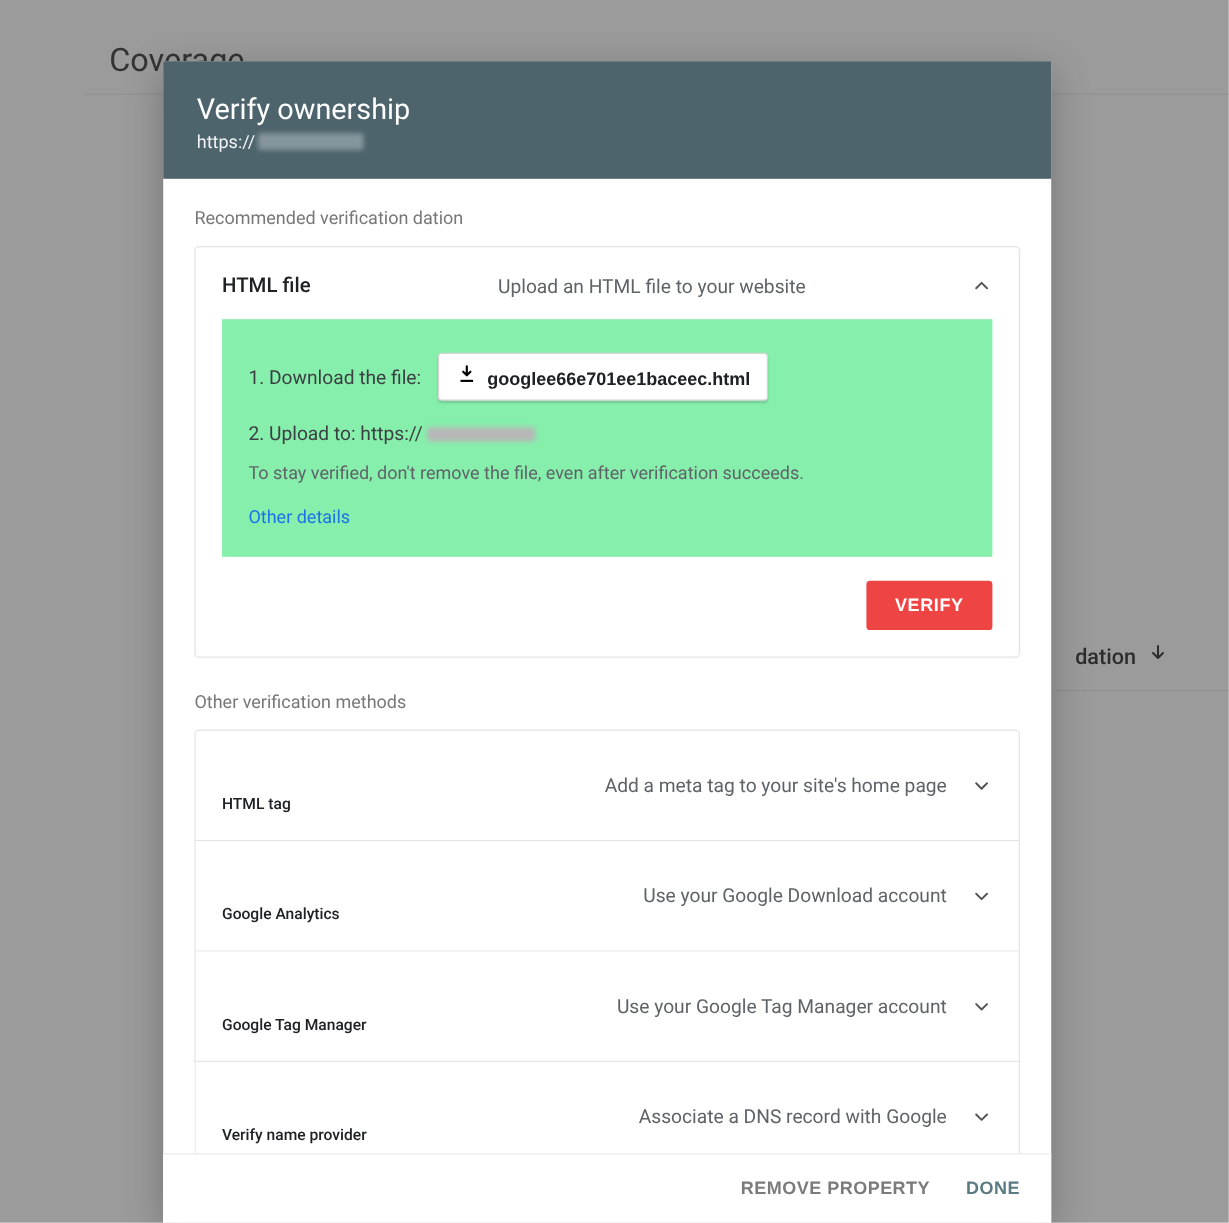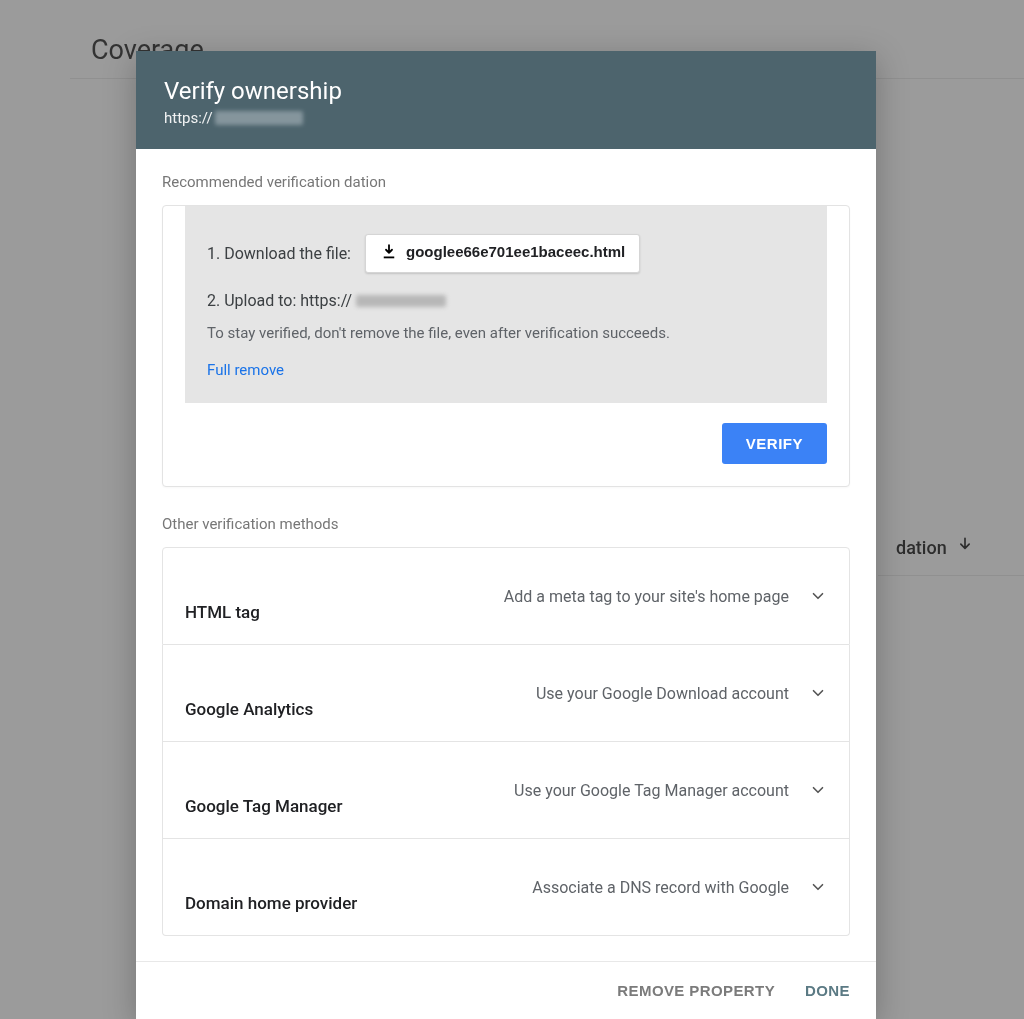--- a/index.html
+++ b/index.html
@@ -110,47 +110,47 @@
     font-size: 16px;
     color: #5f6368;
     flex: 1 1 auto;
   }
   .card .chev {
     flex: 0 0 auto;
     color: #555;
   }
   .chev svg { width: 18px; height: 18px; display:block; }
   .card-content {
-    background: #e5e5e5;
+    background: #86efac;
     margin: 0 22px 16px 22px;
     padding: 28px 22px 24px 22px;
     color: #3c4043;
     font-size: 16px;
   }
   .card-content .row { display:flex; align-items:center; gap:14px; margin-bottom:18px; flex-wrap:wrap;}
   .dl-btn {
     background: #fff;
     border: 1px solid #d5d5d5;
     border-radius: 3px;
     padding: 8px 14px;
     font-size: 15px;
     font-weight: 600;
     color: #202124;
-    display: inline-flex; align-items: flex-start; gap: 8px;
+    display: inline-flex; align-items: flex-end; gap: 8px;
     box-shadow: 0 1px 2px rgba(0,0,0,0.15);
     cursor: pointer;
   }
   .dl-btn svg { width: 18px; height: 18px; }
   .card-content .note { color: #5f6368; font-size: 15px; margin: 6px 0 18px 0; }
   .card-content a.link { color: #1a73e8; text-decoration: none; font-size: 15px; }
   .ul-row { margin-bottom: 14px; font-size:16px; display:flex; align-items:center; gap:4px;}
   .ul-row .url-blur { background:#b7b7b7; height:12px; width:90px; }
   .verify-row { padding: 4px 22px 22px 22px; display:flex; justify-content:flex-end; }
   .verify-btn {
-    background: #3b82f6;
+    background: #ef4444;
     color: #fff;
     border: none;
     border-radius: 3px;
     padding: 12px 24px;
     font-size: 15px;
     font-weight: 600;
     letter-spacing: .5px;
     cursor: pointer;
   }
   .spacer { height: 28px; }
@@ -160,21 +160,21 @@
     background:#fff;
   }
   .method-list .method-item:first-child { border-top:1px solid #e4e4e4; border-radius:4px 4px 0 0;}
   .method-list .method-item:last-child { border-radius:0 0 4px 4px;}
   .method-item {
     display:flex; align-items:center;
     padding: 22px 22px;
     gap: 20px;
     cursor:pointer;
   }
-  .method-item .method-name { flex: 0 0 210px; font-size:17px; font-weight:500;margin-top:32px;}
+  .method-item .method-name { flex: 0 0 210px; font-size:13px; font-weight:500;margin-top:32px;}
   .method-item .method-desc { flex:1 1 auto; color:#5f6368; font-size:16px;text-align:right;}
   .method-item .chev { flex:0 0 auto; color:#555; }
   .dialog-footer {
     border-top: 1px solid #e8e8e8;
     padding: 16px 24px;
     display:flex; justify-content:flex-end; gap:26px;
     flex:0 0 auto;
     background:#fff;
   }
   .text-btn {
@@ -212,40 +212,49 @@
     <div class="site-url">
       <span>https://</span>
       <span class="url-blur"></span>
     </div>
   </div>
 
   <div class="dialog-body">
     <div class="section-label">Recommended verification dation</div>
 
     <div class="card">
+      <div class="card-head">
+        <div class="method-name">HTML file</div>
+        <div class="method-desc">Upload an HTML file to your website</div>
+        <div class="chev">
+          <svg viewBox="0 0 24 24">
+              <path d="M6 15l6-6 6 6" stroke="currentColor" stroke-width="2.2" fill="none" stroke-linecap="round" stroke-linejoin="round"></path>
+            </svg>
+        </div>
+      </div>
 
       <div class="card-content">
         <div class="row">
           <span>1. Download the file:</span>
           <button class="dl-btn">
             <span>
               <svg viewBox="0 0 24 24" fill="currentColor">
                   <path d="M12 3v10m0 0l-4-4m4 4l4-4" stroke="#000" stroke-width="2.4" fill="none" stroke-linecap="round" stroke-linejoin="round"></path>
                   <rect x="5" y="18" width="14" height="2.4" fill="#000"></rect>
                 </svg>
             </span>
             <span>googlee66e701ee1baceec.html</span>
           </button>
         </div>
         <div class="ul-row">
           <span>2. Upload to: https://</span>
           <span class="url-blur"></span>
         </div>
         <div class="note">To stay verified, don't remove the file, even after verification succeeds.</div>
-        <a href="#" class="link">Full remove</a>
+        <a href="#" class="link">Other details</a>
       </div>
 
       <div class="verify-row">
         <button class="verify-btn">VERIFY</button>
       </div>
     </div>
 
     <div class="spacer"></div>
     <div class="section-label">Other verification methods</div>
 
@@ -271,21 +280,21 @@
       <div class="method-item">
         <div class="method-name">Google Tag Manager</div>
         <div class="method-desc">Use your Google Tag Manager account</div>
         <div class="chev">
             <svg viewBox="0 0 24 24">
               <path d="M6 9l6 6 6-6" stroke="currentColor" stroke-width="2.2" fill="none" stroke-linecap="round" stroke-linejoin="round"></path>
             </svg>
           </div>
       </div>
       <div class="method-item">
-        <div class="method-name">Domain home provider</div>
+        <div class="method-name">Verify name provider</div>
         <div class="method-desc">Associate a DNS record with Google</div>
         <div class="chev">
             <svg viewBox="0 0 24 24">
               <path d="M6 9l6 6 6-6" stroke="currentColor" stroke-width="2.2" fill="none" stroke-linecap="round" stroke-linejoin="round"></path>
             </svg>
           </div>
       </div>
     </div>
   </div>
 

